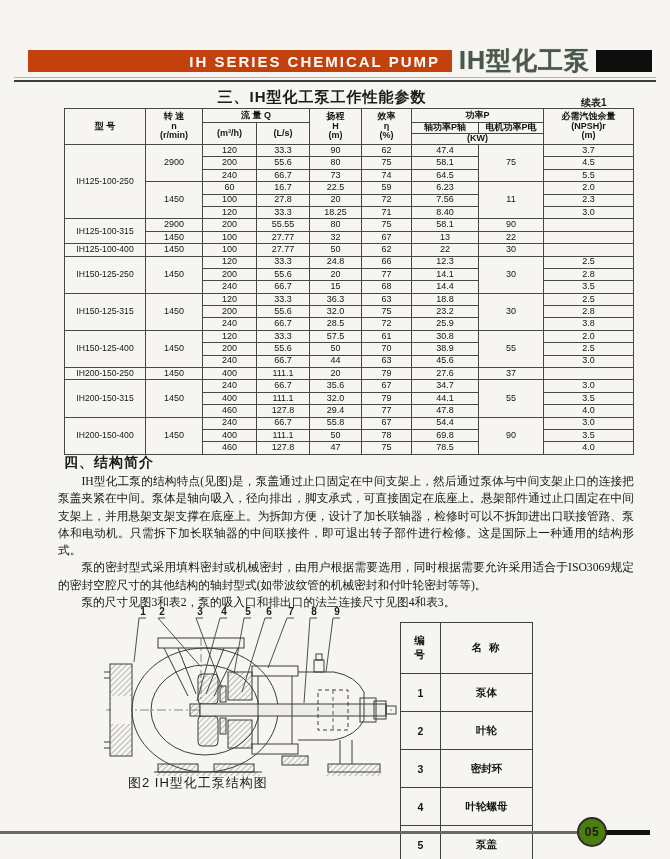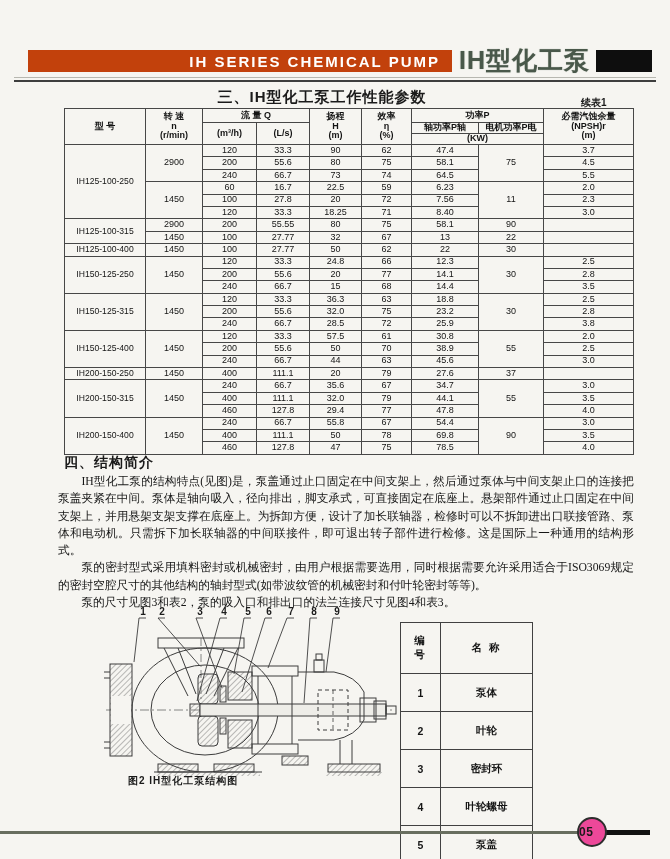--- a/index.html
+++ b/index.html
@@ -33,34 +33,34 @@
   table.perf td.model{font-size:8.6px;}
 
   
   .sec4-title{position:absolute;top:454px;left:64px;font-weight:bold;font-size:14px;letter-spacing:1px;}
   .paras{position:absolute;top:473px;left:58px;width:576px;font-family:"Liberation Serif",serif;
          font-size:11.7px;line-height:17.3px;color:#161616;}
   .paras p{margin:0;text-indent:2em;text-align:justify;}
 
   
   svg.pump{position:absolute;left:102px;top:604px;}
-  .caption{position:absolute;top:774px;left:128px;font-weight:bold;font-size:10px;letter-spacing:1px;}
+  .caption{position:absolute;top:774px;left:128px;font-weight:normal;font-size:13px;letter-spacing:1px;}
 
   
   table.parts{position:absolute;left:400px;top:622px;width:132px;border-collapse:collapse;table-layout:fixed;
               font-size:10.5px;color:#151515;}
   table.parts th,table.parts td{border:1px solid #414141;text-align:center;vertical-align:middle;padding:11px;}
   table.parts th{height:17px;font-weight:bold;letter-spacing:2px;}
   table.parts td{height:15px;font-weight:600;}
 
   
   .footer-line{position:absolute;left:0;top:831px;width:584px;height:3px;background:#686e5f;}
   .footer-black{position:absolute;left:601px;top:830px;width:49px;height:5px;background:#121212;}
   .pageno{position:absolute;left:577px;top:817px;width:26px;height:26px;border:2px solid #2d2d2d;border-radius:50%;
-          background:#ec4899;text-align:left;font-weight:bold;font-size:12px;line-height:26px;z-index:2;letter-spacing:0.5px;}
+          background:#4d7c0f;text-align:center;font-weight:bold;font-size:12px;line-height:26px;z-index:2;letter-spacing:0.5px;}
 </style>
 </head>
 <body>
 
 <div class="page">
 
   <div class="topbar">
     <div class="bar-en">
       <span>IH SERIES CHEMICAL PUMP</span>
     </div>

